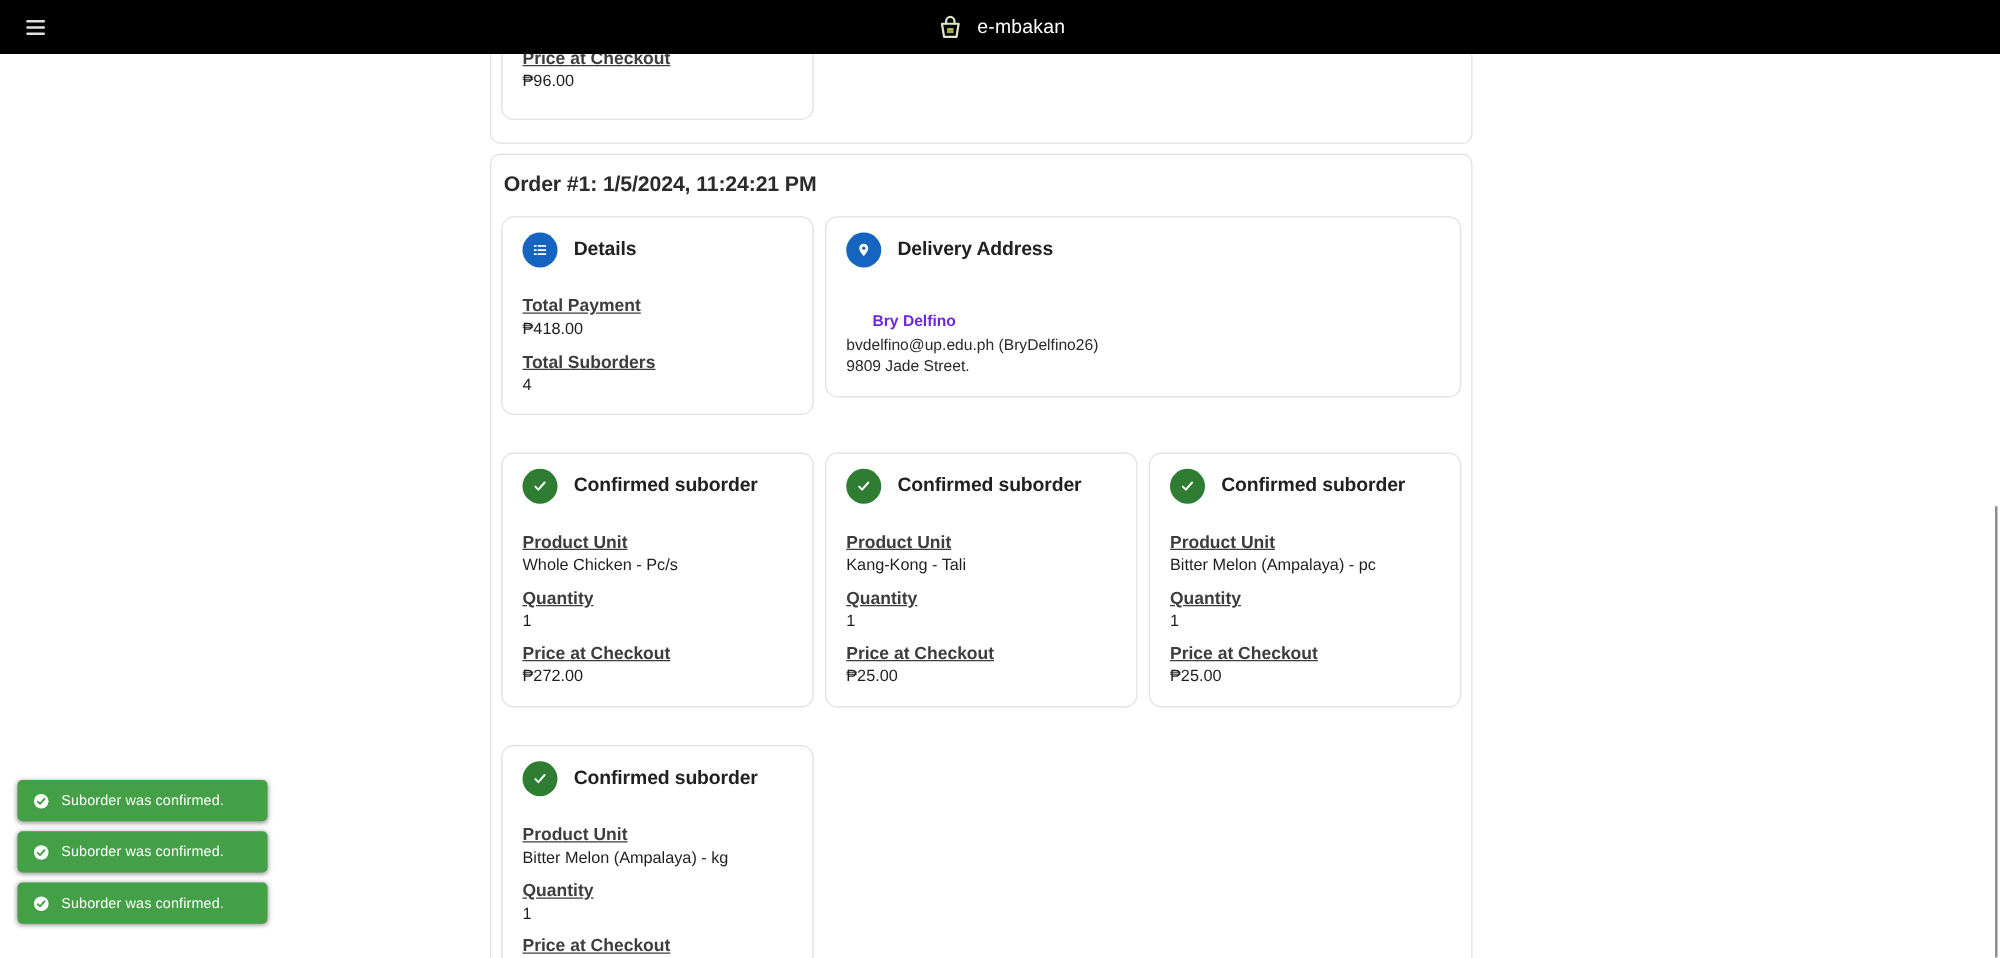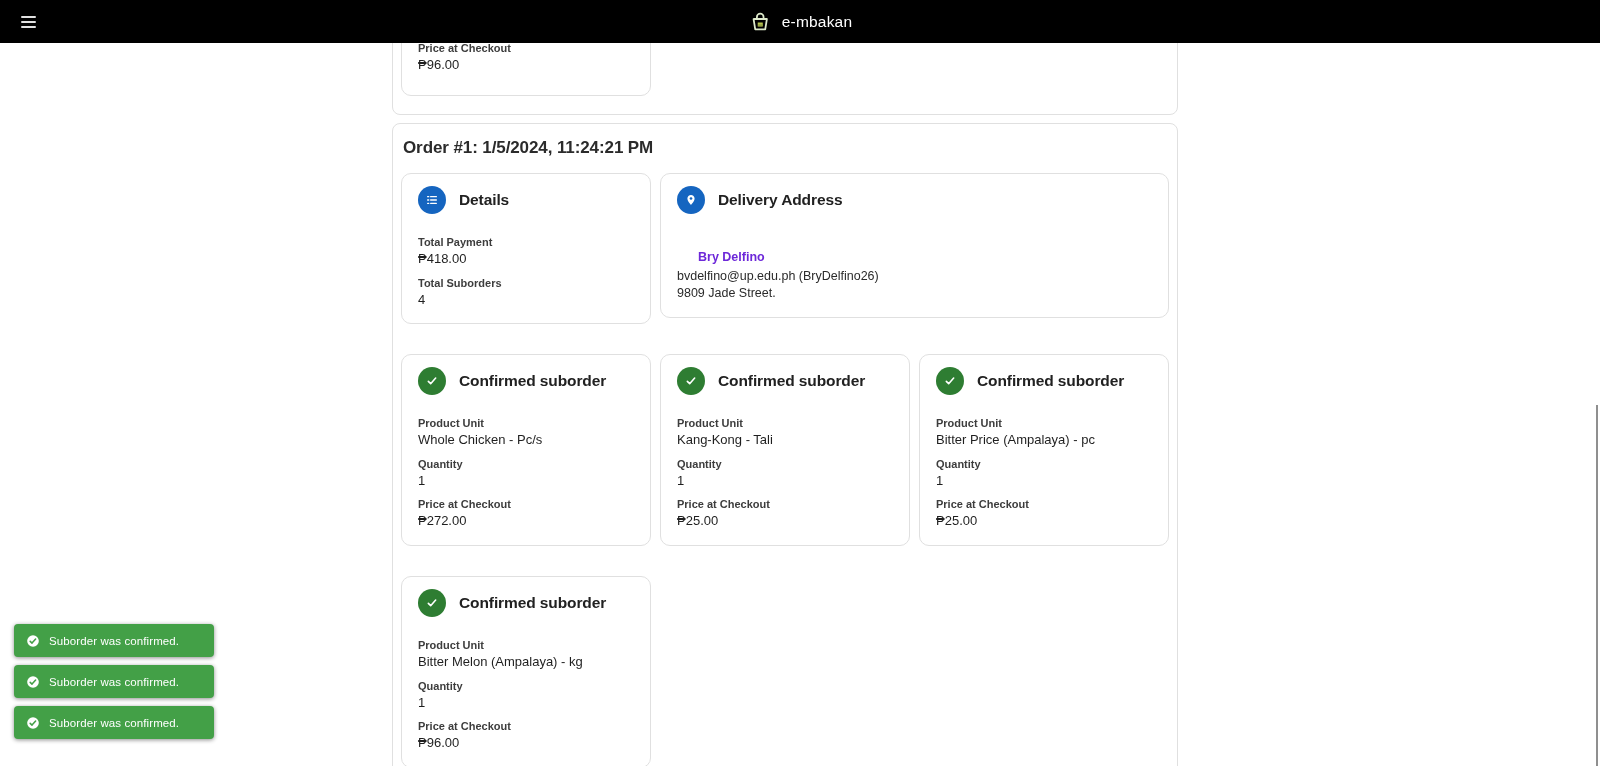--- a/index.html
+++ b/index.html
@@ -37,21 +37,21 @@
 
   .card { padding:12px 16px 16px; }
   .card-head { display:flex; align-items:center; gap:13px; margin-bottom:22px; }
   .avatar { width:28px; height:28px; border-radius:50%; display:flex; align-items:center; justify-content:center; flex:0 0 28px; }
   .avatar.blue { background:#1565c0; }
   .avatar.green { background:#2e7d32; }
   .card-title { font-size:15.5px; font-weight:700; color:#212121; letter-spacing:-.1px; }
 
   .field { margin-bottom:10px; }
   .field:last-child { margin-bottom:0; }
-  .f-label { font-size:11px; font-weight:700; color:#3d3d3d; margin-bottom:3px; letter-spacing:0; }
+  .f-label { font-size:14px; font-weight:700; color:#3d3d3d; margin-bottom:3px; letter-spacing:0;text-decoration:underline; }
   .f-value { font-size:13px; color:#1f1f1f; line-height:1.2; }
 
   .addr-name { font-size:12.5px; font-weight:700; color:#6d28d9; margin-bottom:4px;padding-left:21px; }
   .addr-line { font-size:12.5px; color:#2a2a2a; line-height:1.33; }
 
   
   .toast-stack { position:fixed; left:14px; bottom:27px; z-index:60; display:flex; flex-direction:column; gap:8px; }
   .toast { width:200px; height:33px; background:#43a047; border-radius:4px;
     box-shadow:0 1px 4px rgba(0,0,0,.45); display:flex; align-items:center;
     gap:9px; padding:0 12px; cursor:pointer; }
@@ -182,21 +182,21 @@
         <div class="card-head">
           <span class="avatar green">
             <svg width="16" height="16" viewBox="0 0 24 24" fill="none">
                 <path d="M6.5 12.5l3.5 3.5 7.5-8.5" stroke="#fff" stroke-width="2.4" stroke-linecap="round" stroke-linejoin="round"></path>
               </svg>
           </span>
           <span class="card-title">Confirmed suborder</span>
         </div>
         <div class="field">
           <div class="f-label">Product Unit</div>
-          <div class="f-value">Bitter Price (Ampalaya) - pc</div>
+          <div class="f-value">Bitter Melon (Ampalaya) - pc</div>
         </div>
         <div class="field">
           <div class="f-label">Quantity</div>
           <div class="f-value">1</div>
         </div>
         <div class="field">
           <div class="f-label">Price at Checkout</div>
           <div class="f-value">₱25.00</div>
         </div>
       </div>

